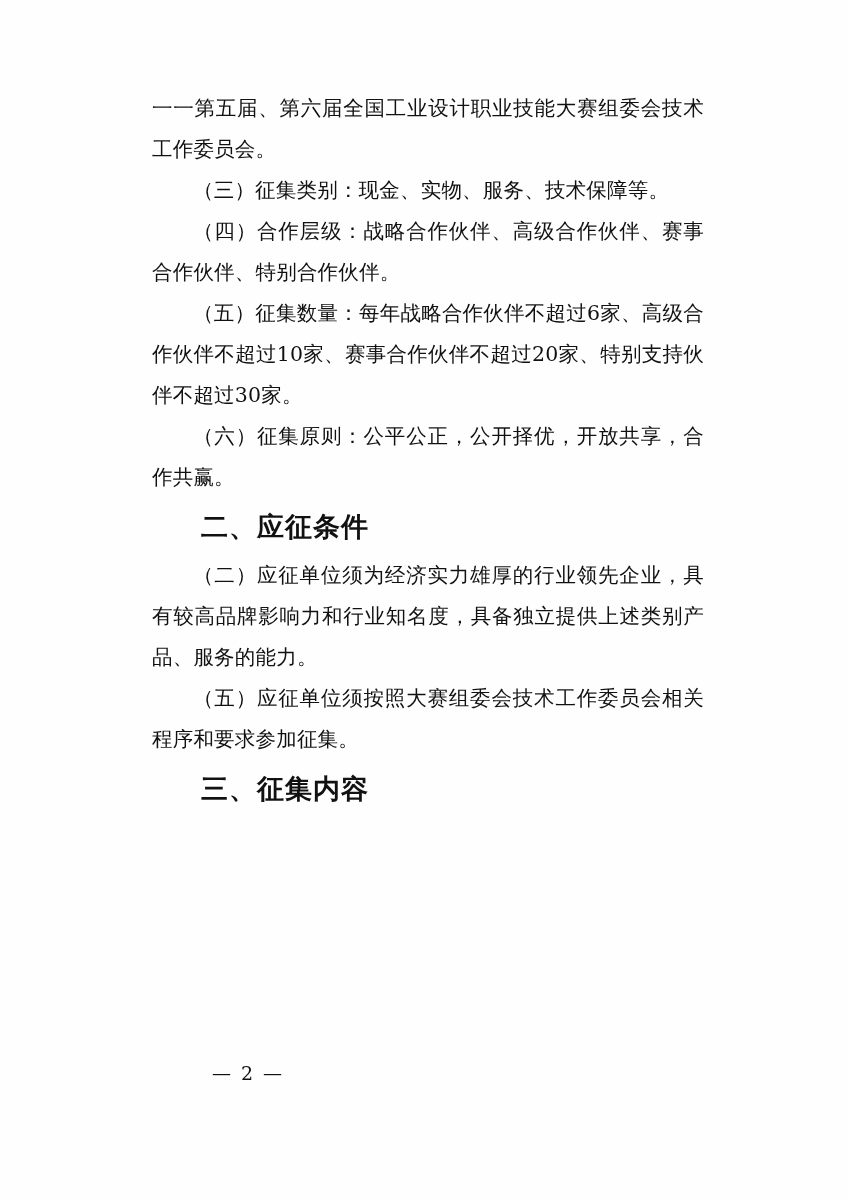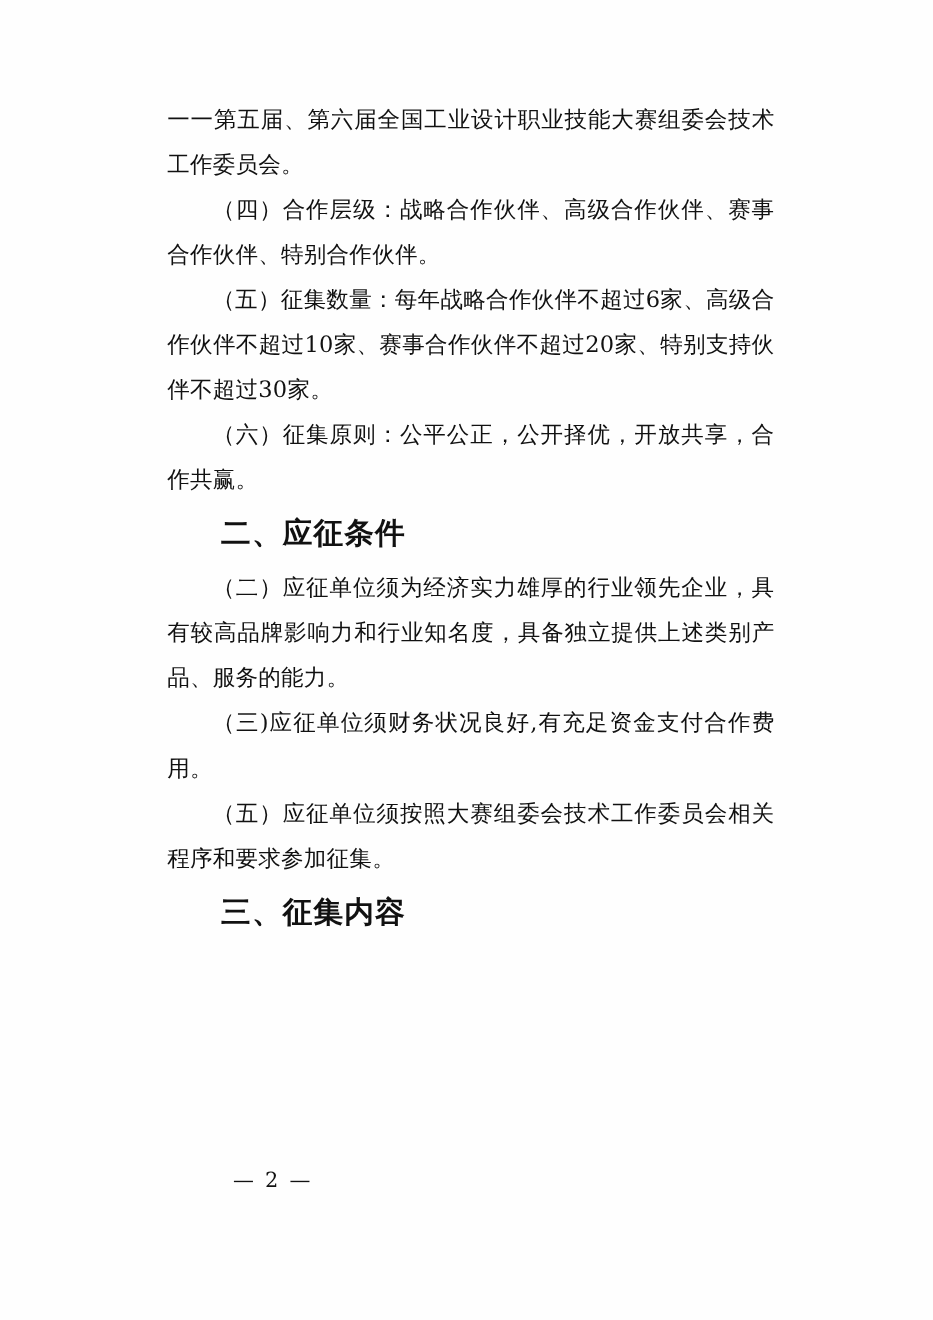--- a/index.html
+++ b/index.html
@@ -63,25 +63,25 @@
     display: inline-block;
     margin-left: -352px;
   }
 </style>
 </head>
 <body>
 
 <div class="page">
   <div class="content">
     <p class="para">一一第五届、第六届全国工业设计职业技能大赛组委会技术工作委员会。</p>
+    <p class="para indent">（三）征集类别：现金、实物、服务、技术保障等。</p>
     <p class="para indent">（四）合作层级：战略合作伙伴、高级合作伙伴、赛事合作伙伴、特别合作伙伴。</p>
     <p class="para indent">（五）征集数量：每年战略合作伙伴不超过6家、高级合作伙伴不超过10家、赛事合作伙伴不超过20家、特别支持伙伴不超过30家。</p>
     <p class="para indent">（六）征集原则：公平公正，公开择优，开放共享，合作共赢。</p>
     <p class="heading">二、应征条件</p>
     <p class="para indent">（二）应征单位须为经济实力雄厚的行业领先企业，具有较高品牌影响力和行业知名度，具备独立提供上述类别产品、服务的能力。</p>
-    <p class="para indent">（三)应征单位须财务状况良好,有充足资金支付合作费用。</p>
     <p class="para indent">（五）应征单位须按照大赛组委会技术工作委员会相关程序和要求参加征集。</p>
     <p class="heading">三、征集内容</p>
   </div>
   <div class="footer">
     <span class="footer-inner">— 2 —</span>
   </div>
 </div>
 
 </body></html>

